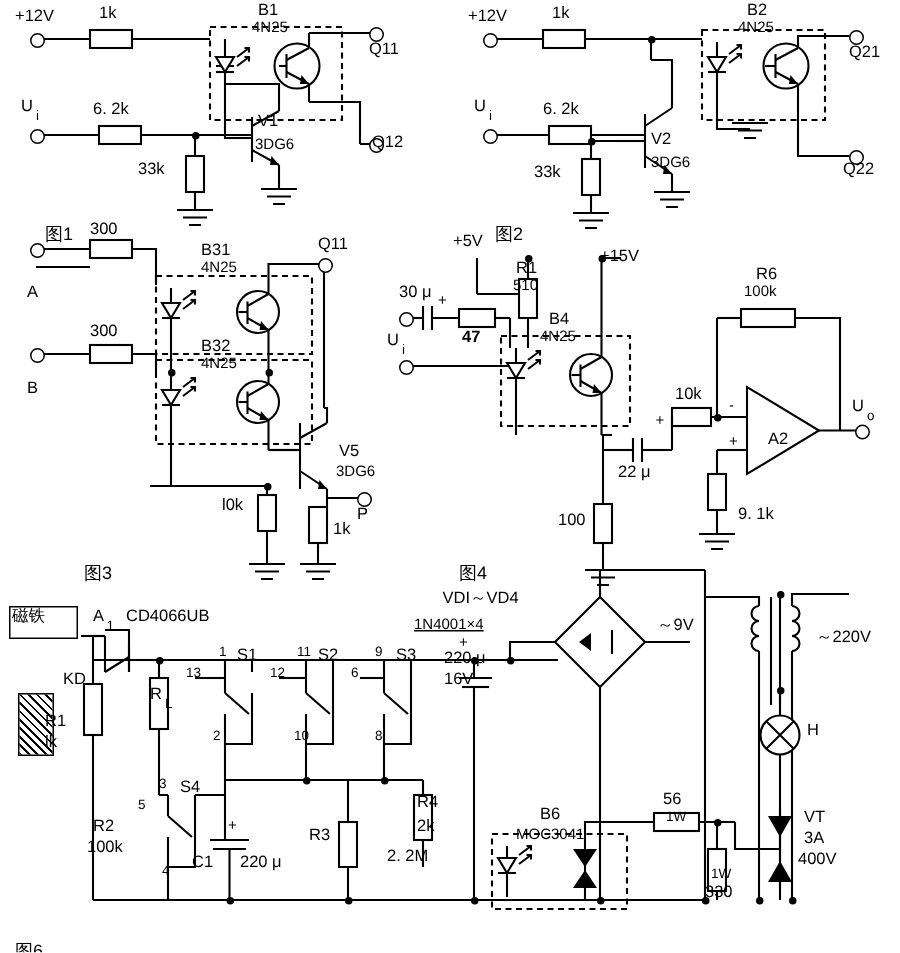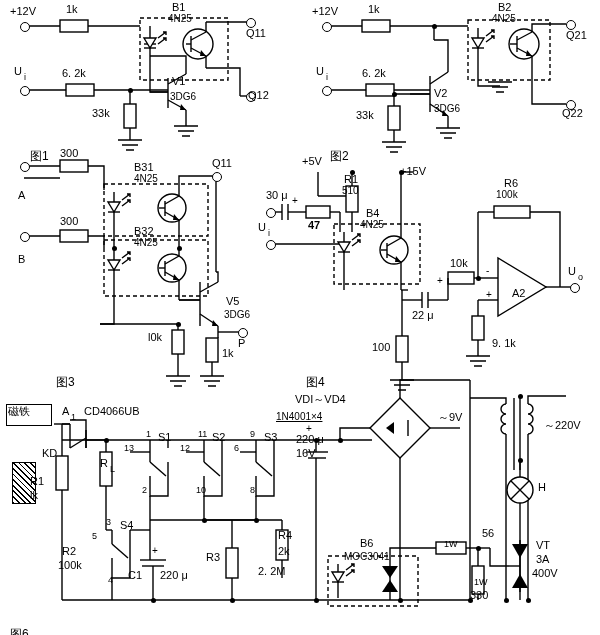--- a/index.html
+++ b/index.html
@@ -535,21 +535,21 @@
   <div class="lbl" style="left:278px;top:546px;">2k</div>
   <div class="lbl" style="left:276px;top:394px;margin-left:19px;">VDI～VD4</div>
   <div class="lbl s" style="left:276px;top:412px;text-decoration:underline;">1N4001×4</div>
   <div class="lbl" style="left:296px;top:434px;">220 μ</div>
   <div class="lbl" style="left:296px;top:448px;">16V</div>
   <div class="lbl" style="left:438px;top:412px;">～9V</div>
   <div class="lbl" style="left:544px;top:420px;">～220V</div>
   <div class="lbl" style="left:538px;top:482px;">H</div>
   <div class="lbl" style="left:360px;top:538px;">B6</div>
   <div class="lbl s" style="left:344px;top:552px;">MOC3041</div>
-  <div class="lbl" style="left:442px;top:528px;margin-left:40px;">56</div>
+  <div class="lbl" style="left:442px;top:528px;">56</div>
   <div class="lbl xs" style="left:444px;top:540px;">1W</div>
   <div class="lbl" style="left:470px;top:590px;">330</div>
   <div class="lbl xs" style="left:474px;top:578px;">1W</div>
   <div class="lbl" style="left:536px;top:540px;">VT</div>
   <div class="lbl" style="left:536px;top:554px;">3A</div>
   <div class="lbl" style="left:532px;top:568px;">400V</div>
   <div class="lbl fig" style="left:10px;top:596px;">图6</div>
   <div class="lbl s" style="left:306px;top:424px;">+</div>
   <div class="lbl s" style="left:152px;top:546px;">+</div>
 

